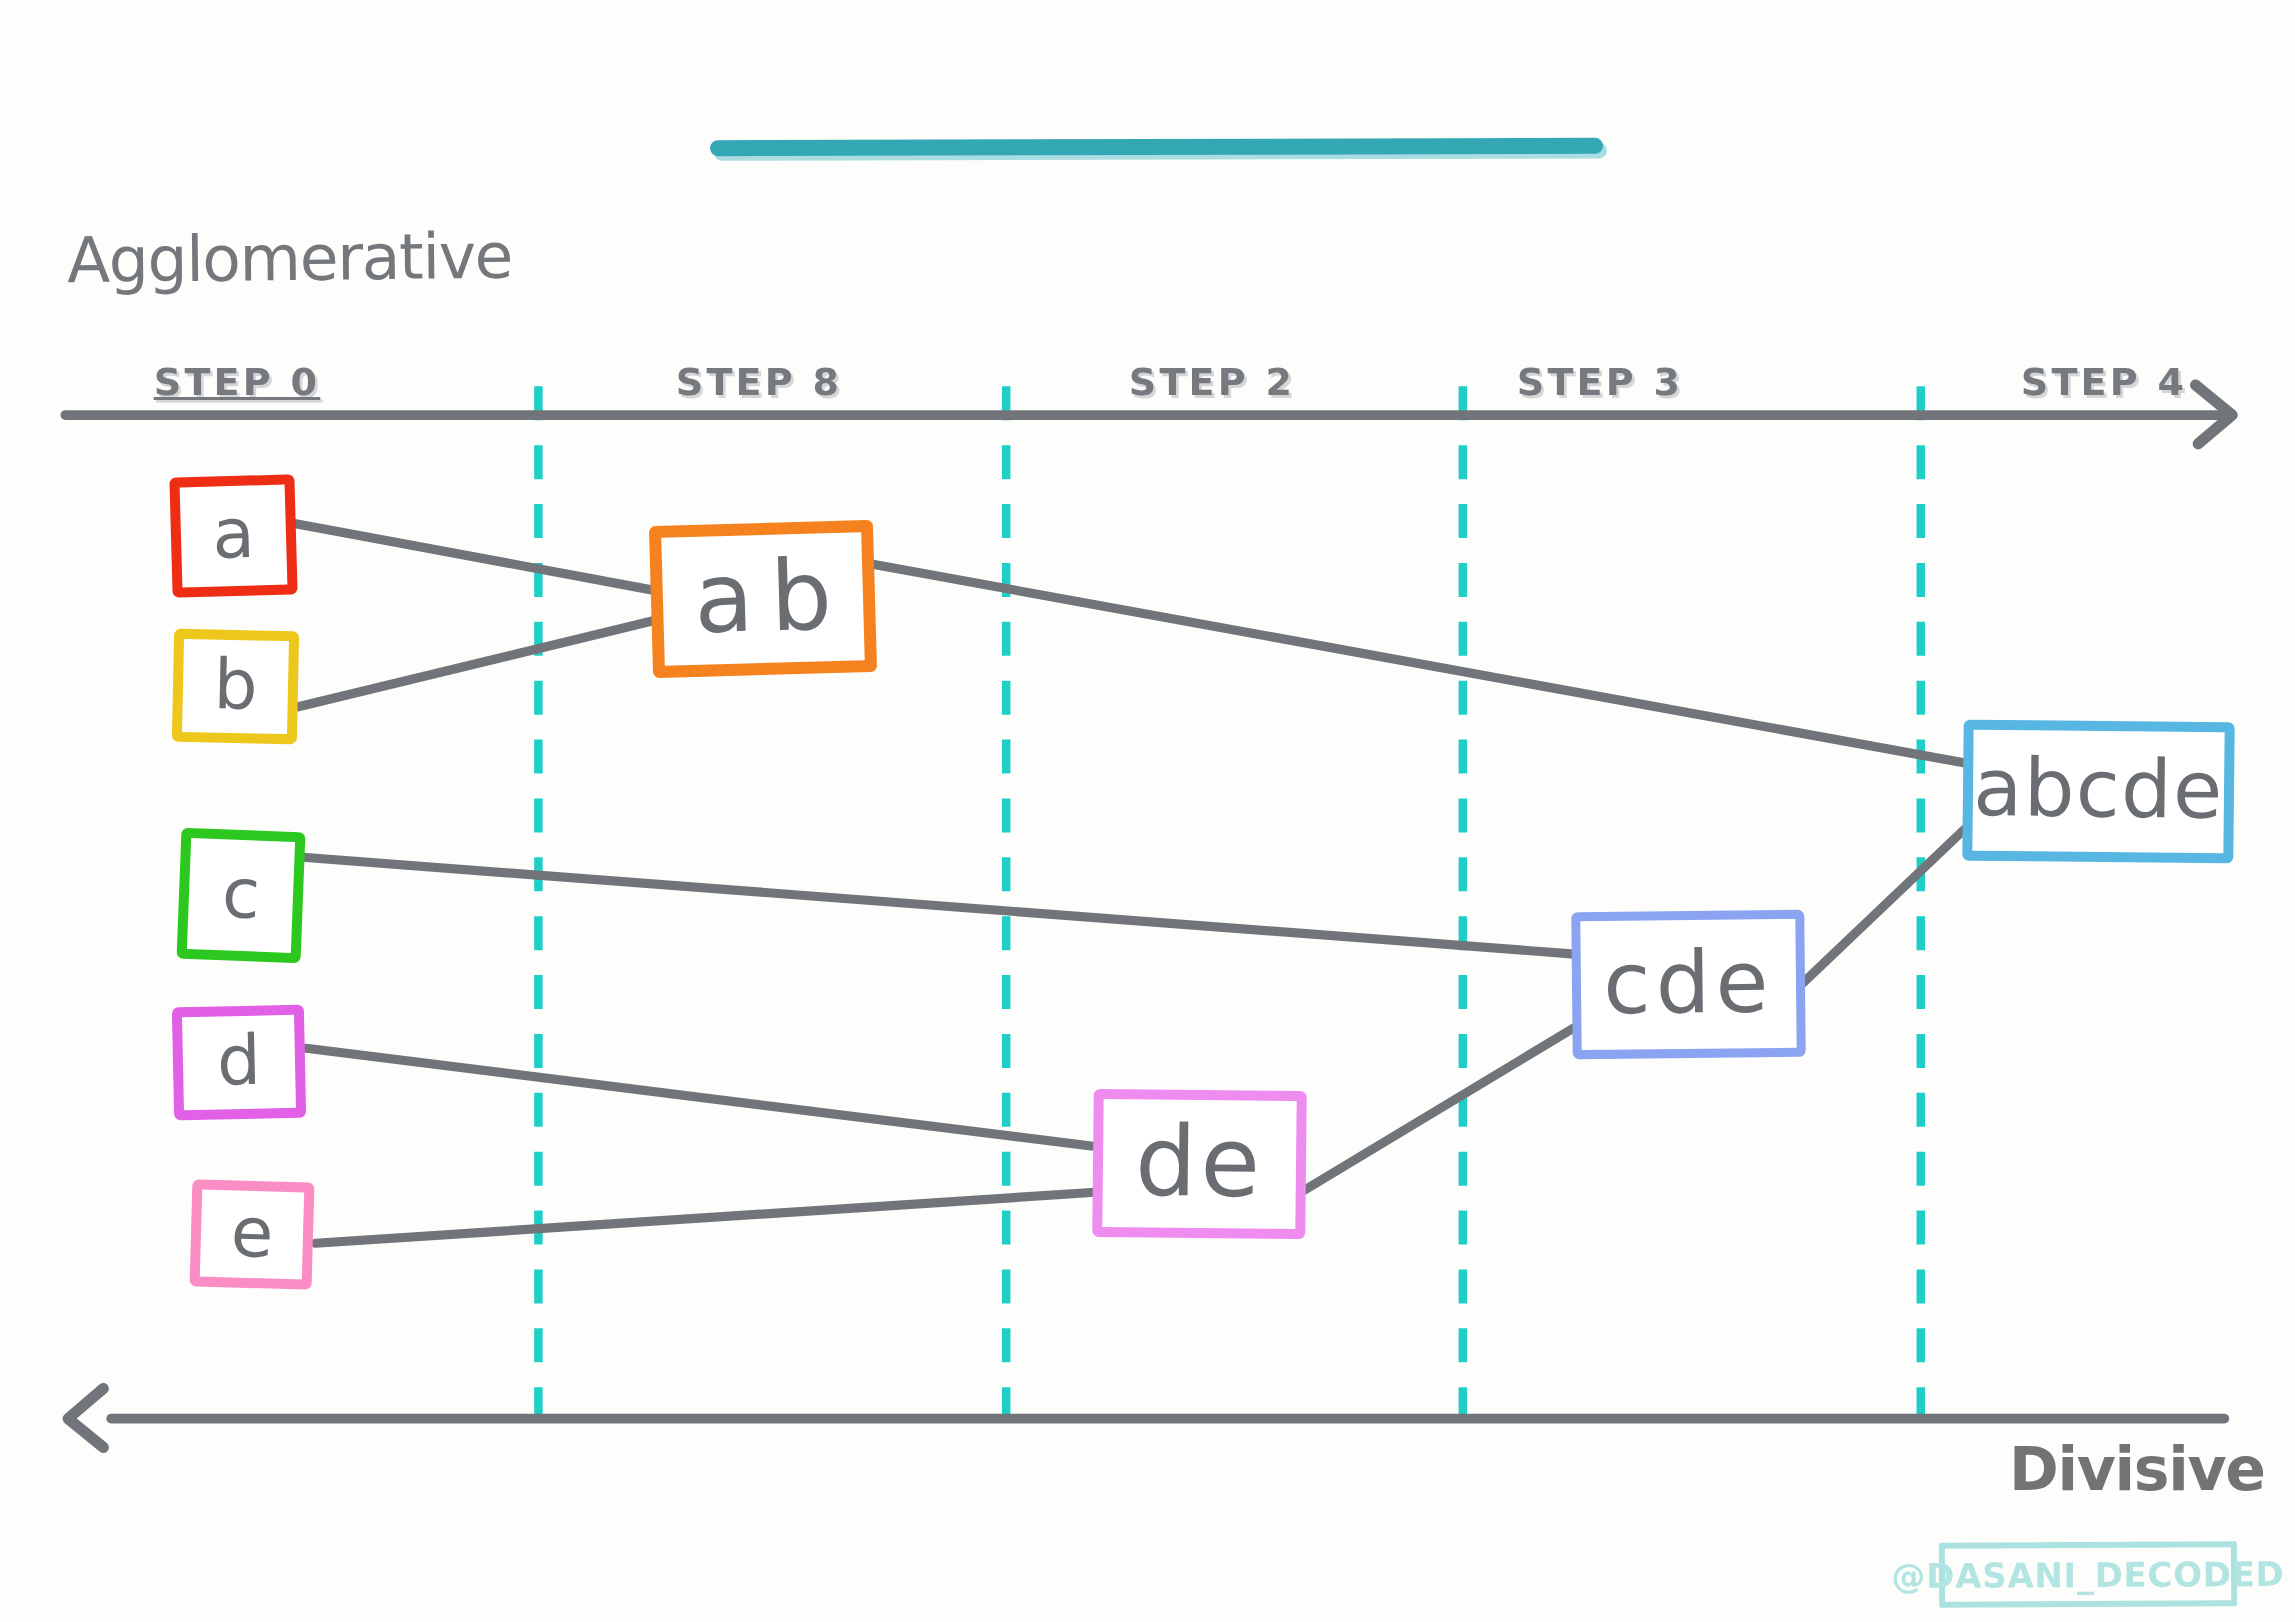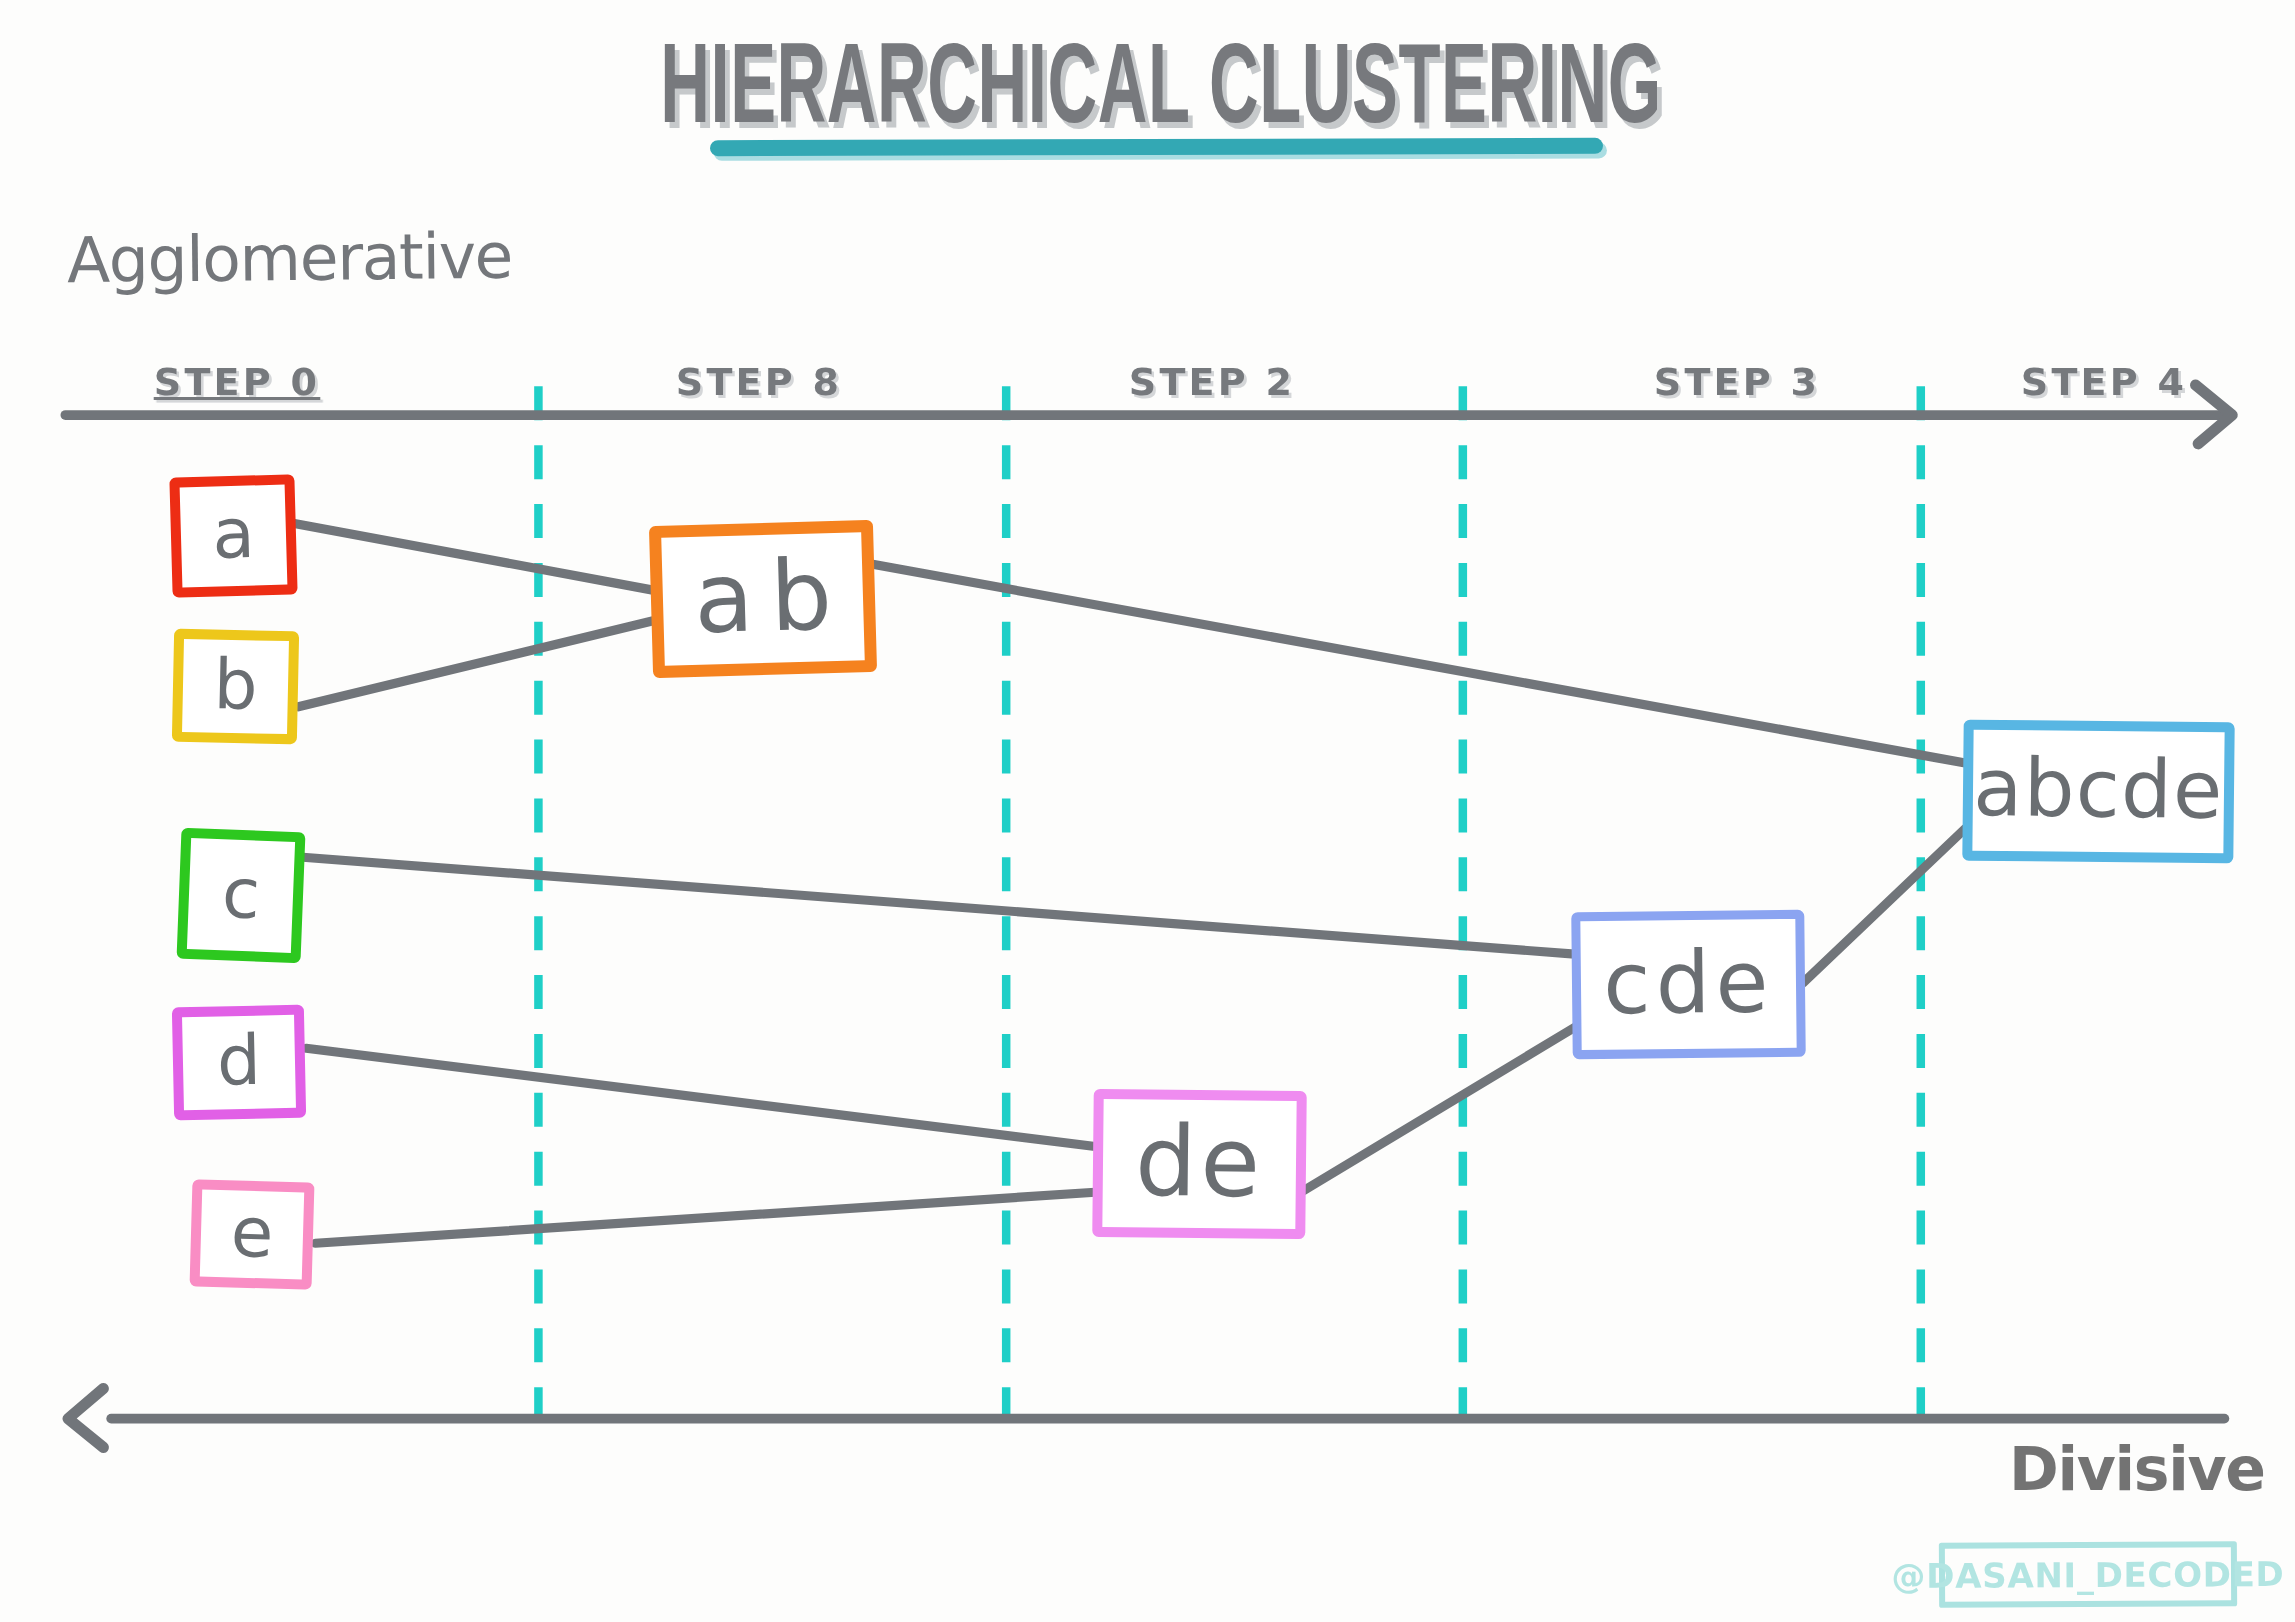--- a/index.html
+++ b/index.html
@@ -63,21 +63,21 @@
     font-family:"DejaVu Sans",sans-serif;
     font-weight:bold;
     font-size:38px;letter-spacing:3.3px;
     color:#76797d;
     text-shadow:2.6px 2.6px 0 #d4d6d8;
     white-space:nowrap;
   }
   .step-0{left:237px;text-decoration:underline;}
   .step-1{left:759px;}
   .step-2{left:1212px;}
-  .step-3{left:1737px;}
+  .step-3{left:1600px;}
   .step-4{left:2104px;text-align:center;}
 
   
   .node{
     position:absolute;
     background:#ffffff;
     border:10.5px solid #888;
     border-radius:6.5px;
     display:flex;align-items:center;justify-content:center;
     color:#6a6e72;
@@ -141,23 +141,20 @@
       <line x1="456" y1="1080" x2="1000" y2="948" stroke="#71757a"></line>
       <line x1="1334" y1="862" x2="3004" y2="1166" stroke="#71757a"></line>
       <line x1="463" y1="1310" x2="2407" y2="1458" stroke="#71757a"></line>
       <line x1="468" y1="1602" x2="1674" y2="1752" stroke="#71757a"></line>
       <line x1="482" y1="1900" x2="1674" y2="1822" stroke="#71757a"></line>
       <line x1="1992" y1="1820" x2="2407" y2="1570" stroke="#71757a"></line>
       <line x1="2756" y1="1502" x2="3004" y2="1266" stroke="#71757a"></line>
     </g>
   </svg>
 
-  <div class="title-wrap">
-    <span class="title-text">HIERARCHICAL CLUSTERING</span>
-  </div>
   <div class="title-underline"></div>
 
   <div class="agglomerative-label">Agglomerative</div>
   <div class="divisive-label">Divisive</div>
 
   <div class="step-label step-0">STEP 0</div>
   <div class="step-label step-1">STEP 8</div>
   <div class="step-label step-2">STEP 2</div>
   <div class="step-label step-3">STEP 3</div>
   <div class="step-label step-4">STEP 4</div>

